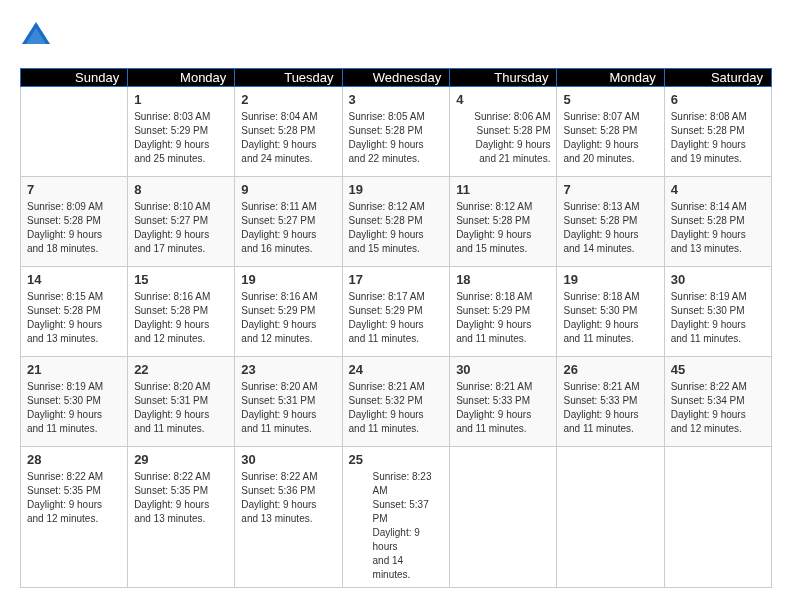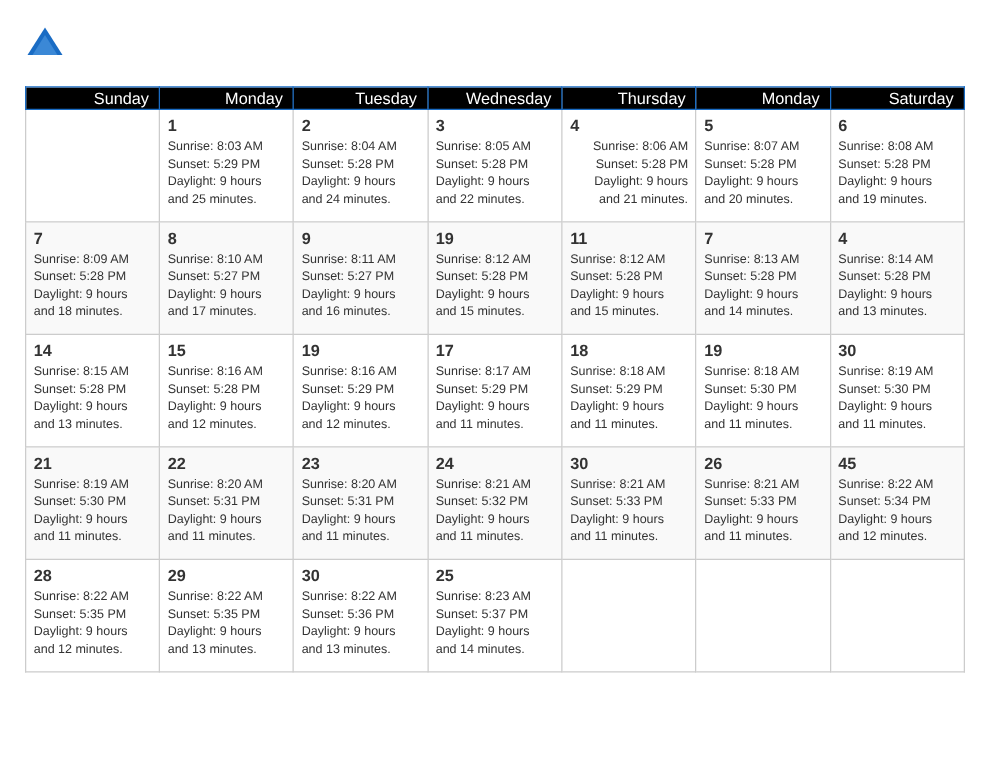--- a/index.html
+++ b/index.html
@@ -339,21 +339,21 @@
         </td>
         <td>
           <span class="day-num">30</span>
           <div class="day-info" style="white-space: pre-line;">Sunrise: 8:22 AM
 Sunset: 5:36 PM
 Daylight: 9 hours
 and 13 minutes.</div>
         </td>
         <td>
           <span class="day-num">25</span>
-          <div class="day-info" style="white-space: pre-line;">Sunrise: 8:23 AM
+          <div class="day-info" style="white-space: pre-line; margin-left: 24px;">Sunrise: 8:23 AM
 Sunset: 5:37 PM
 Daylight: 9 hours
 and 14 minutes.</div>
         </td>
         <td class="empty-cell"></td>
         <td class="empty-cell"></td>
         <td class="empty-cell"></td>
       </tr>
     </tbody>
 </table>

